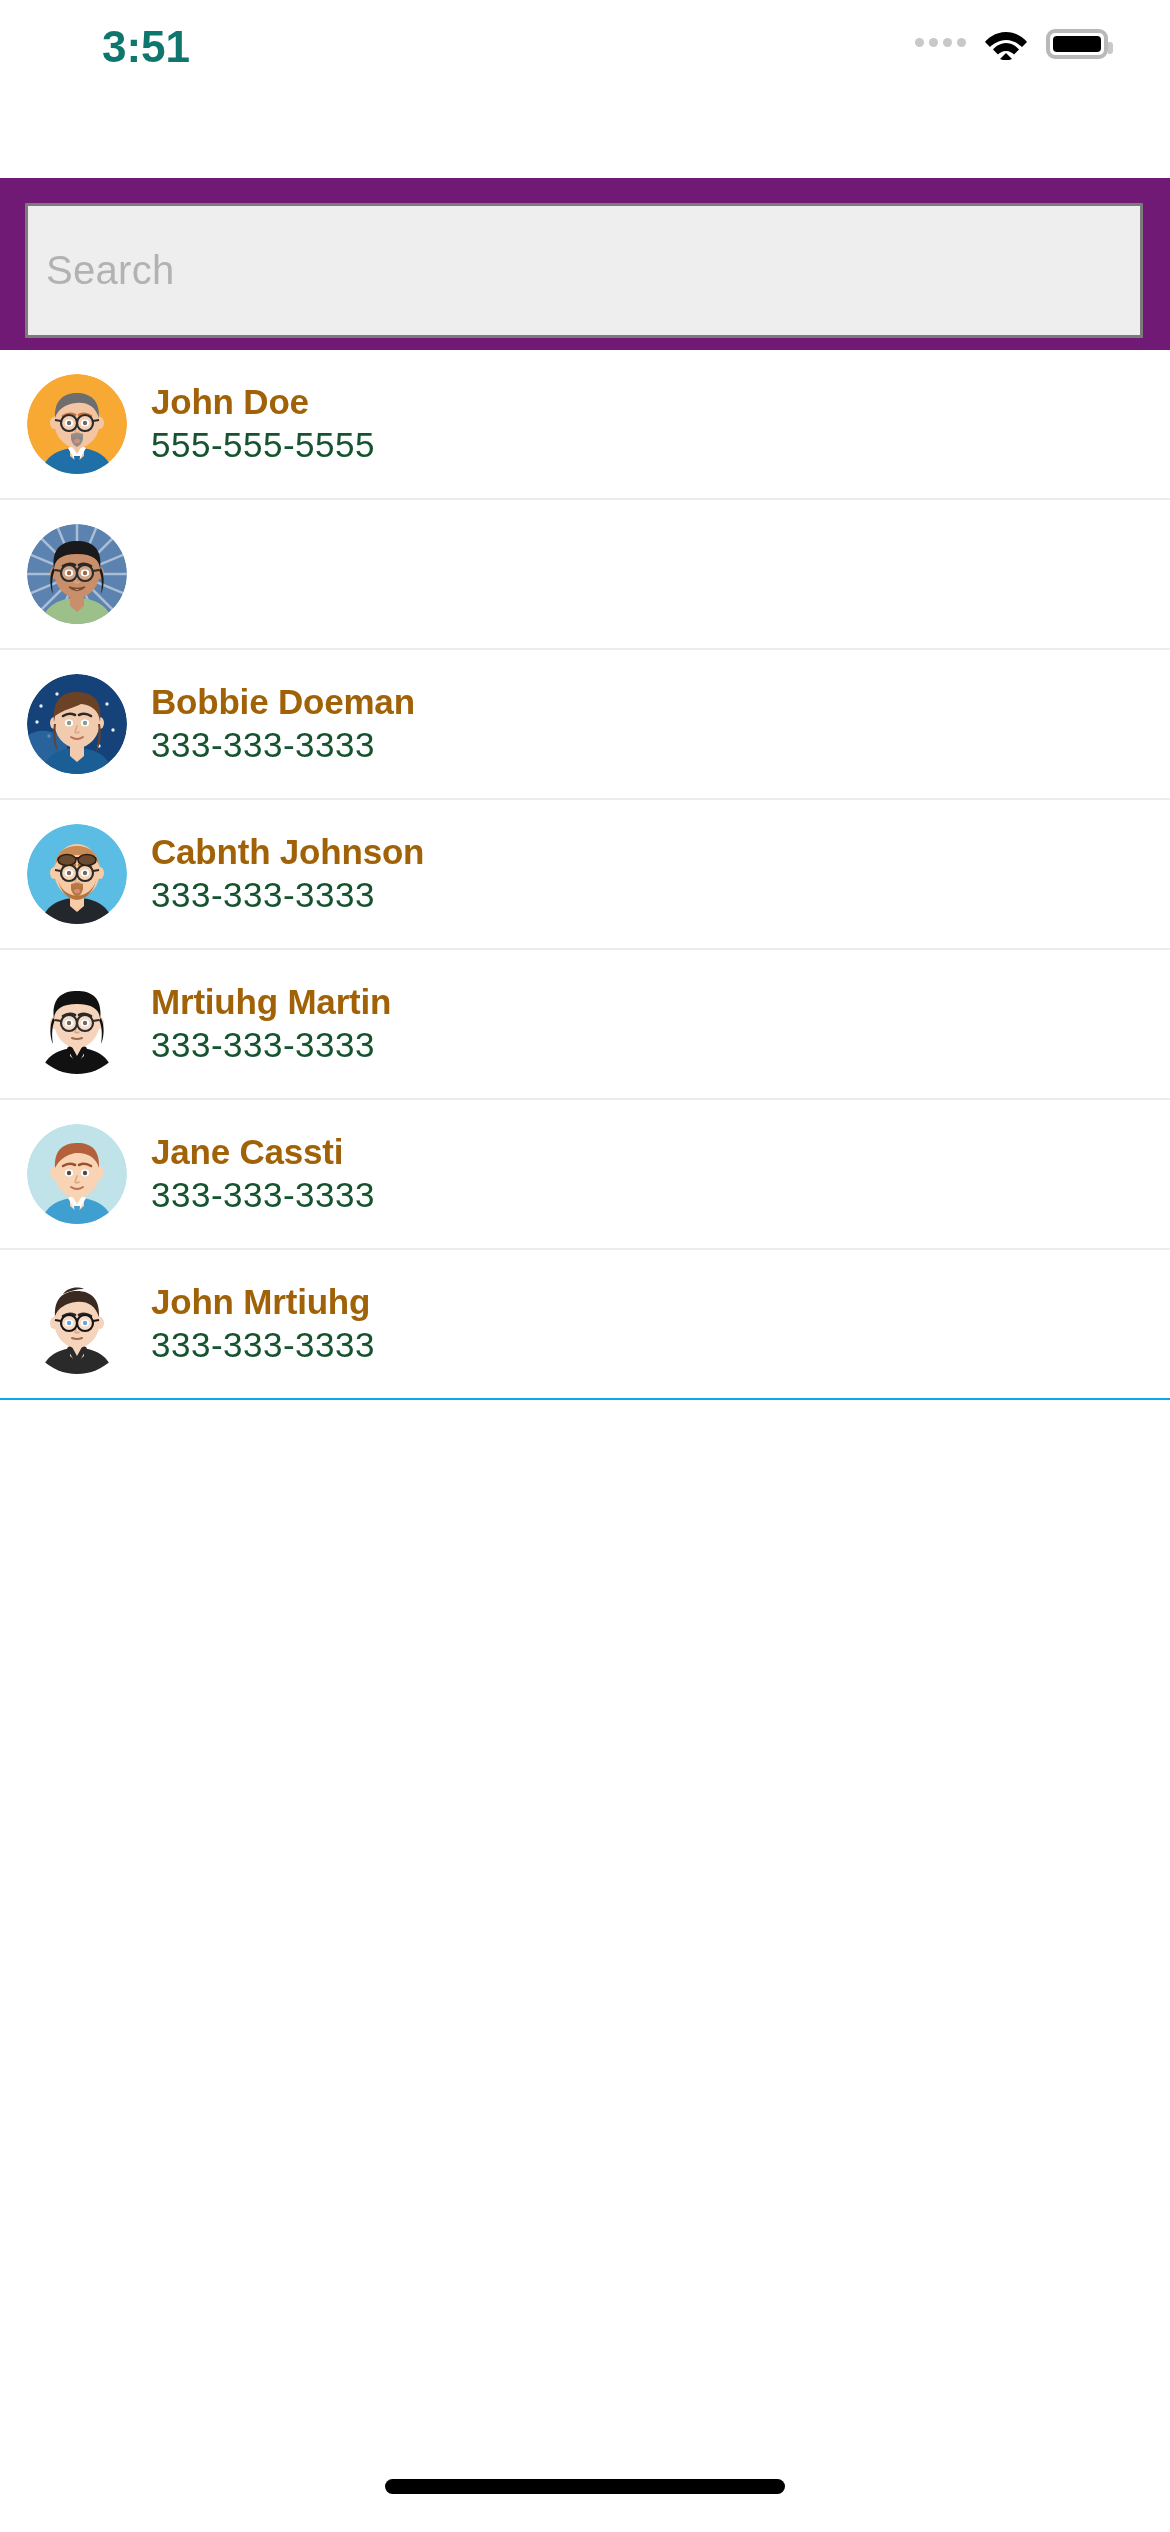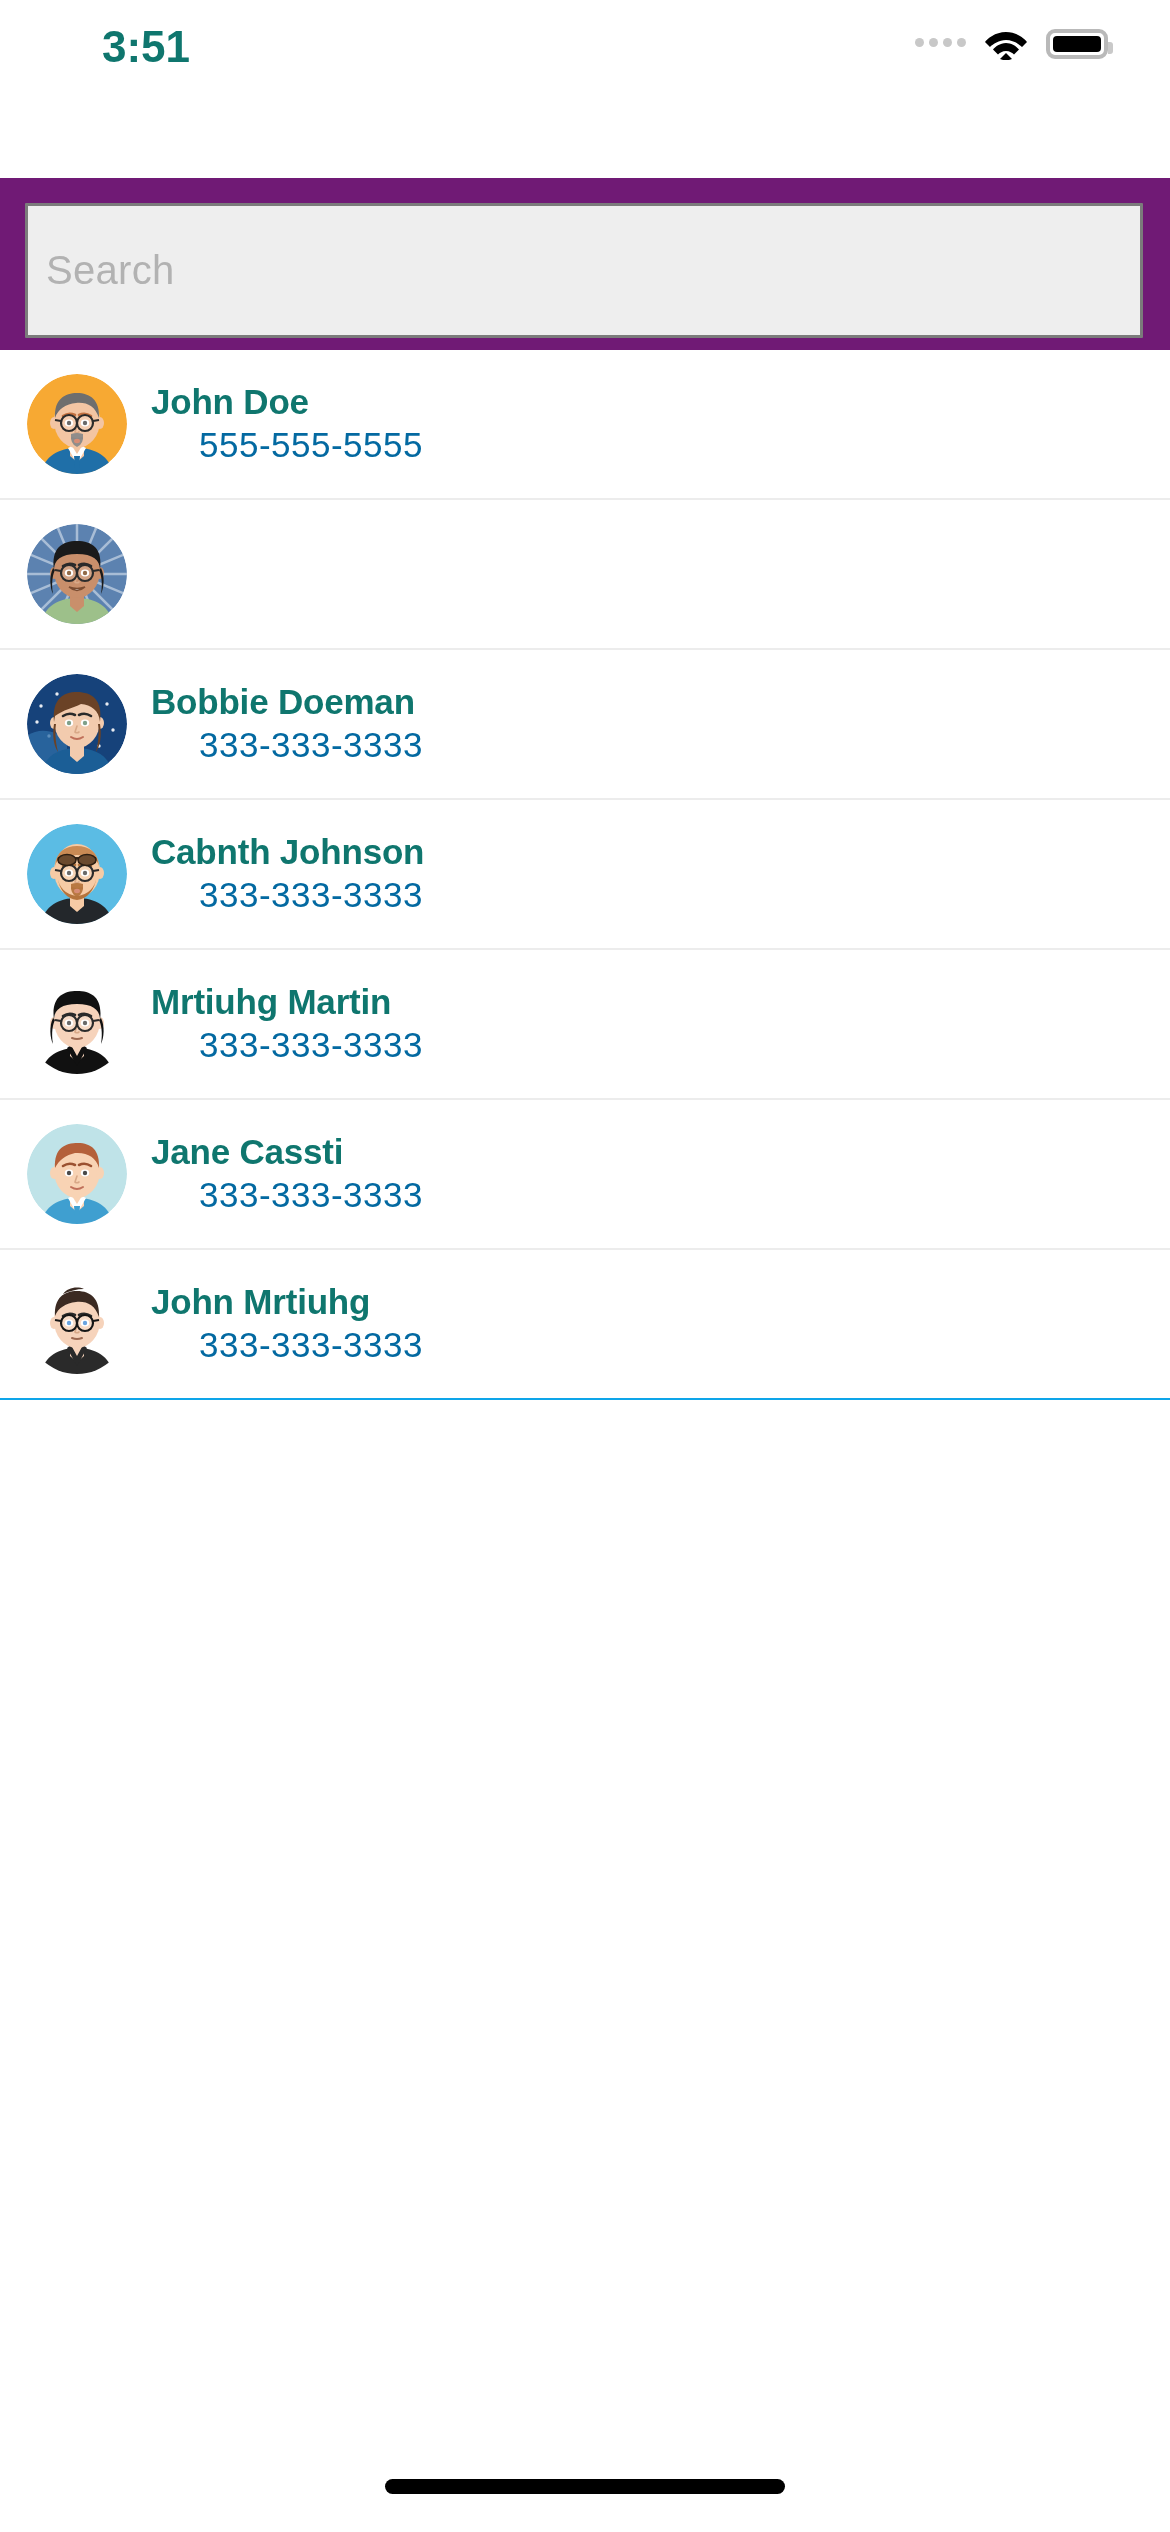--- a/index.html
+++ b/index.html
@@ -68,26 +68,26 @@
   .avatar-wrap {
     width:100px; height:100px; margin-left:27px; flex:0 0 auto;
     border-radius:50%; overflow:hidden; position:relative;
   }
   .avatar-wrap svg { display:block; width:100px; height:100px; }
   .row-text {
     margin-left:24px; display:flex; flex-direction:column;
     justify-content:center; gap:2px;
   }
   .row-name {
-    font-size:35px; font-weight:700; color:#0f766e;
+    font-size:35px; font-weight:700; color:#a16207;
     letter-spacing:-0.2px; line-height:1.15;
   }
   .row-phone {
-    font-size:35px; font-weight:400; color:#0369a1;
-    letter-spacing:0.5px; line-height:1.2;margin-left:48px;
+    font-size:35px; font-weight:400; color:#14532d;
+    letter-spacing:0.5px; line-height:1.2;
   }
 
   
   .home-indicator {
     position:absolute; left:50%; transform:translateX(-50%);
     bottom:38px; width:400px; height:15px;
     background:#000; border-radius:10px;
   }
 </style>
 </head>

